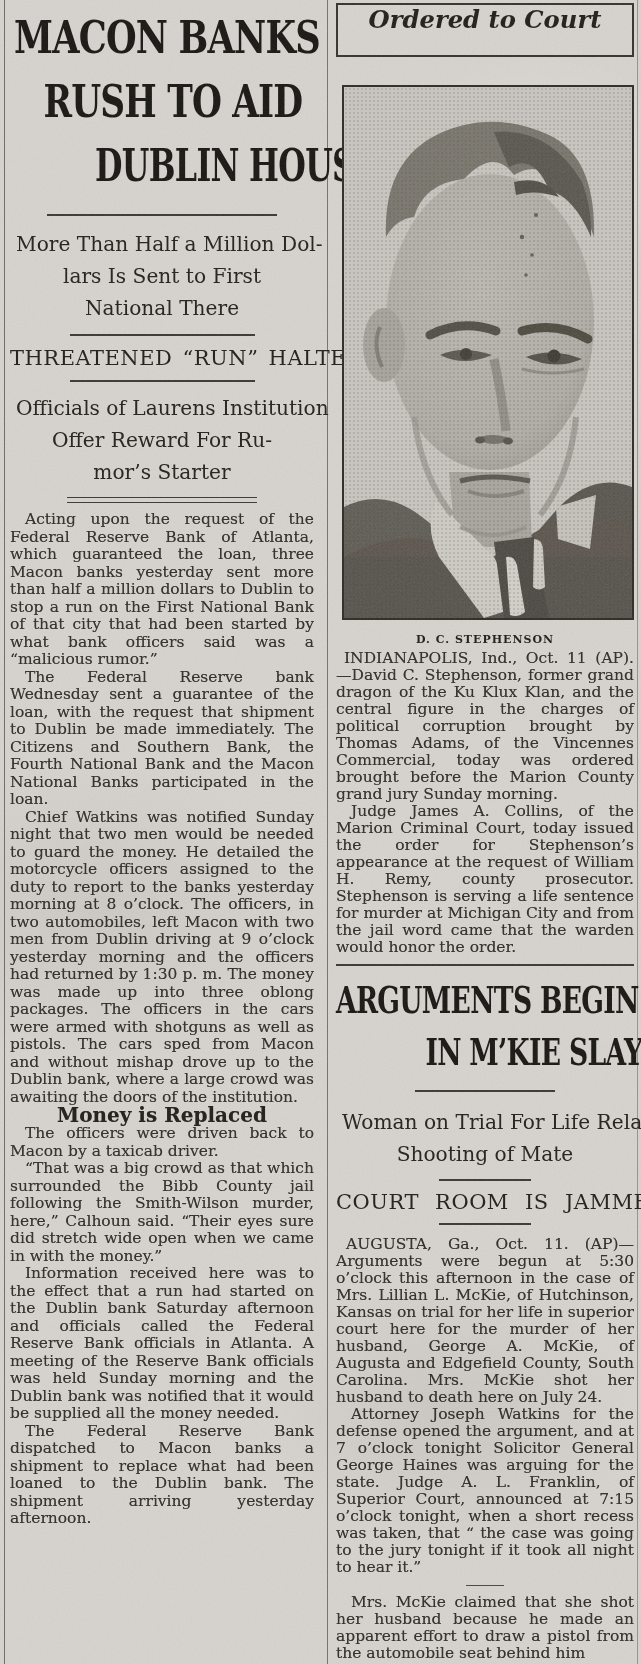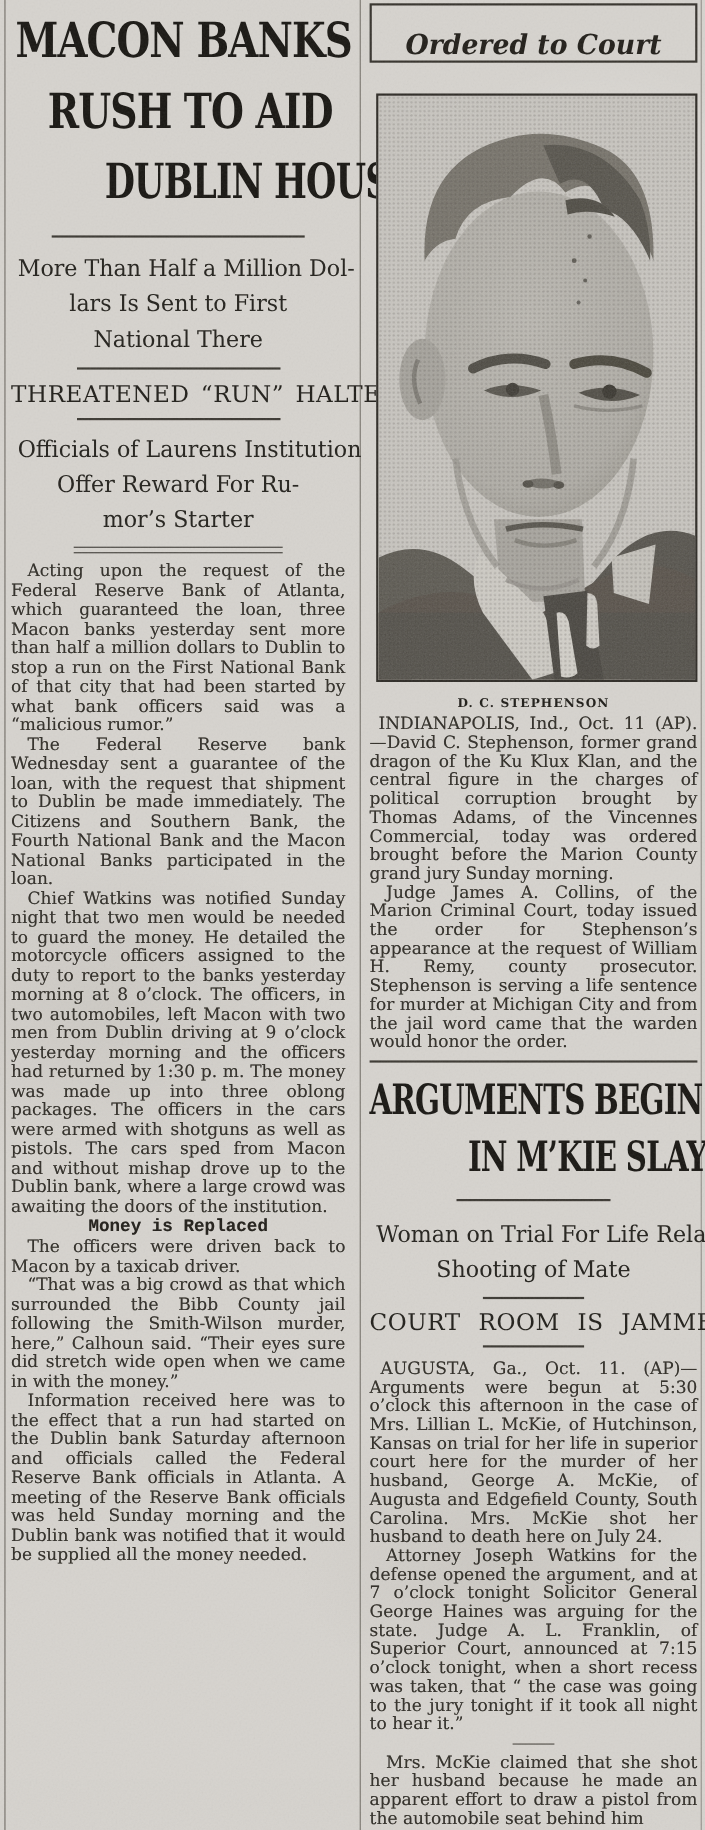--- a/index.html
+++ b/index.html
@@ -43,26 +43,26 @@
   .deck .dl{display:block;white-space:nowrap;transform:scaleX(.96);transform-origin:center;}
 
   .caps-head{font-size:21px;letter-spacing:.5px;word-spacing:3px;text-align:center;
              color:#211f1a;white-space:nowrap;}
 
   .body-txt{font-size:15.5px;line-height:17.5px;text-align:justify;color:#322f29;
             text-shadow:0 0 .6px rgba(50,47,41,.55);}
   .body-txt p{margin:0;text-indent:15px;}
   #col-right .body-txt{line-height:17px;}
 
-  .subhead-bold{font-weight:bold;text-align:center;font-size:16px;line-height:19px;
-                color:#221f1a;margin:0;font-family:Liberation Mono, monospace;}
+  .subhead-bold{font-weight:bold;text-align:center;font-size:20px;line-height:19px;
+                color:#221f1a;margin:0;}
 
   
   #court-box{margin-top:3px;border:2px solid #36332d;height:50px;
-             display:flex;align-items:flex-end;justify-content:center;}
+             display:flex;align-items:flex-start;justify-content:center;}
   #court-box .lbl{font-style:italic;font-weight:bold;font-size:25px;color:#221f1a;
                   transform:scaleX(.97);}
 
   
   #photo-frame{margin:28px 0 0 6px;width:288px;height:531px;border:2px solid #2f2c27;
                background:#c7c4bf;overflow:hidden;}
   #photo-caption{margin-top:13px;font-weight:bold;font-size:11px;letter-spacing:1px;
                  text-align:center;color:#1f1d18;}
 
   .texture{position:absolute;left:0;top:0;pointer-events:none;}
@@ -107,20 +107,21 @@
     <div class="rule-dbl" style="width:190px;margin:9px auto 8px auto;"></div>
 
     <div class="body-txt">
       <p>Acting upon the request of the Federal Reserve Bank of Atlanta, which guaranteed the loan, three Macon banks yesterday sent more than half a million dollars to Dublin to stop a run on the First National Bank of that city that had been started by what bank officers said was a “malicious rumor.”</p>
       <p>The Federal Reserve bank Wednesday sent a guarantee of the loan, with the request that shipment to Dublin be made immediately. The Citizens and Southern Bank, the Fourth National Bank and the Macon National Banks participated in the loan.</p>
       <p>Chief Watkins was notified Sunday night that two men would be needed to guard the money. He detailed the motorcycle officers assigned to the duty to report to the banks yesterday morning at 8 o’clock. The officers, in two automobiles, left Macon with two men from Dublin driving at 9 o’clock yesterday morning and the officers had returned by 1:30 p. m. The money was made up into three oblong packages. The officers in the cars were armed with shotguns as well as pistols. The cars sped from Macon and without mishap drove up to the Dublin bank, where a large crowd was awaiting the doors of the institution.</p>
       <p class="subhead-bold" style="text-indent:0;">Money is Replaced</p>
       <p>The officers were driven back to Macon by a taxicab driver.</p>
       <p>“That was a big crowd as that which surrounded the Bibb County jail following the Smith-Wilson murder, here,” Calhoun said. “Their eyes sure did stretch wide open when we came in with the money.”</p>
       <p>Information received here was to the effect that a run had started on the Dublin bank Saturday afternoon and officials called the Federal Reserve Bank officials in Atlanta. A meeting of the Reserve Bank officials was held Sunday morning and the Dublin bank was notified that it would be supplied all the money needed.</p>
+      <p>The Federal Reserve Bank dispatched to Macon banks a shipment to replace what had been loaned to the Dublin bank. The shipment arriving yesterday afternoon.</p>
     </div>
   </div>
 
   <div class="col" id="col-right">
 
     <div id="court-box">
       <span class="lbl">Ordered to Court</span>
     </div>
 
     <div id="photo-frame">

